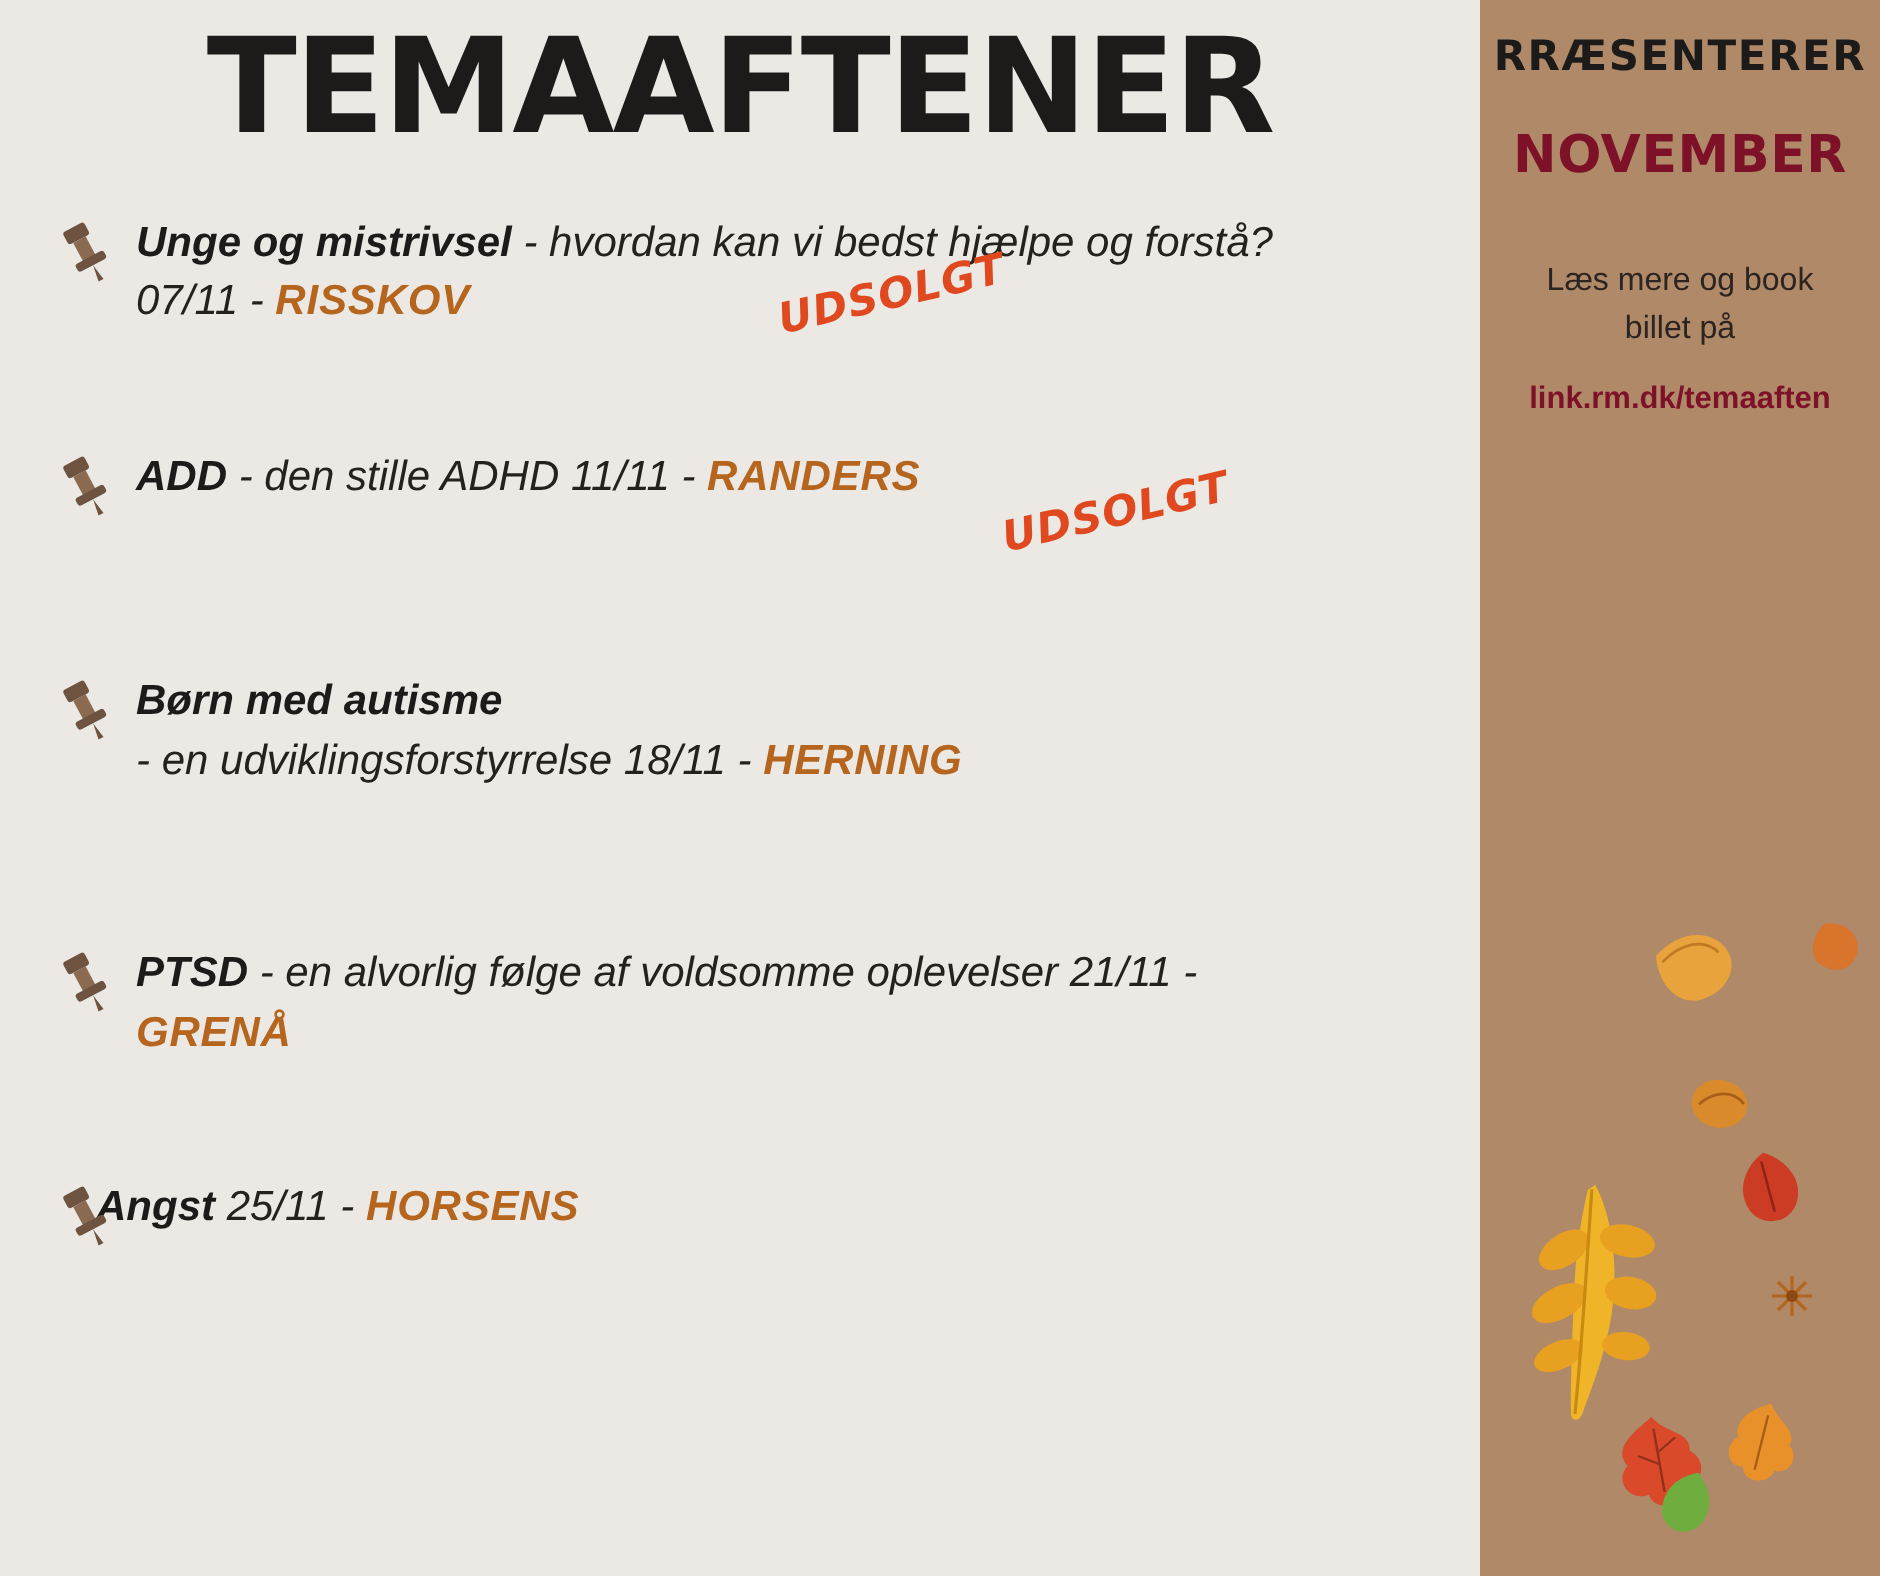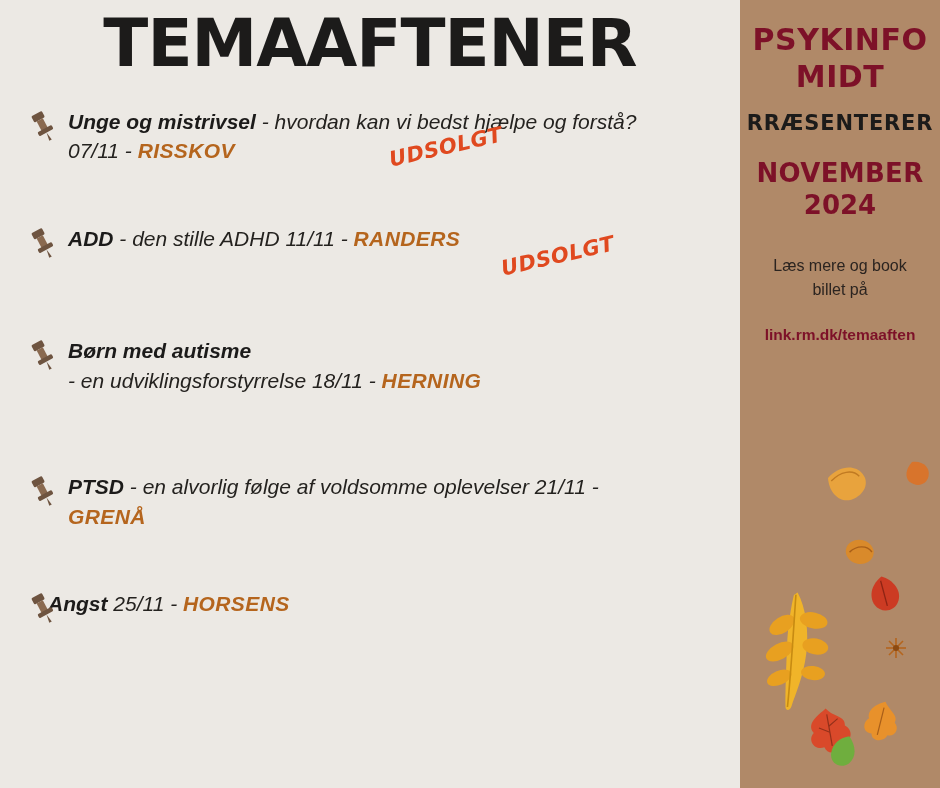--- a/index.html
+++ b/index.html
@@ -134,21 +134,21 @@
   .booking {
     margin: 34px 0 0 0;
     text-align: center;
     font-family: "Liberation Sans", sans-serif;
     font-size: 16px;
     line-height: 1.55;
     color: #2b2420;
   }
   .booking-link {
     display: block;
-    margin-top: 20px;
+    margin-top: 10px;
     color: #7d1128;
     font-weight: bold;
     font-size: 15.5px;
     text-decoration: none;
   }
   .leaves {
     position: absolute;
     left: 0;
     top: 430px;
     width: 200px;
@@ -246,27 +246,22 @@
         </span>
         <div class="event-text">
           <span class="event-title">Angst</span><span> 25/11 - </span><span class="event-place">HORSENS</span>
         </div>
       </li>
 
     </ul>
   </div>
 
   <div class="right-panel">
-    <h2 class="brand">
-      <span>PSYKINFO</span><br>
-      <span>MIDT</span>
-    </h2>
     <div class="presents">RRÆSENTERER</div>
     <div class="month">NOVEMBER</div>
-    <div class="year">2024</div>
     <div class="booking">
       <span>Læs mere og book</span><br>
       <span>billet på</span>
       <a class="booking-link" href="#">link.rm.dk/temaaften</a>
     </div>
 
     <svg class="leaves" viewBox="0 0 200 358">
       <g transform="translate(88,48) rotate(-20)">
         <path d="M0 0 C14 -8 30 -4 34 8 C38 20 26 30 12 28 C2 26 -4 14 0 0 Z" fill="#e8a33d"></path>
         <path d="M2 4 C14 -2 26 0 30 9" stroke="#c07a22" stroke-width="1.4" fill="none"></path>

